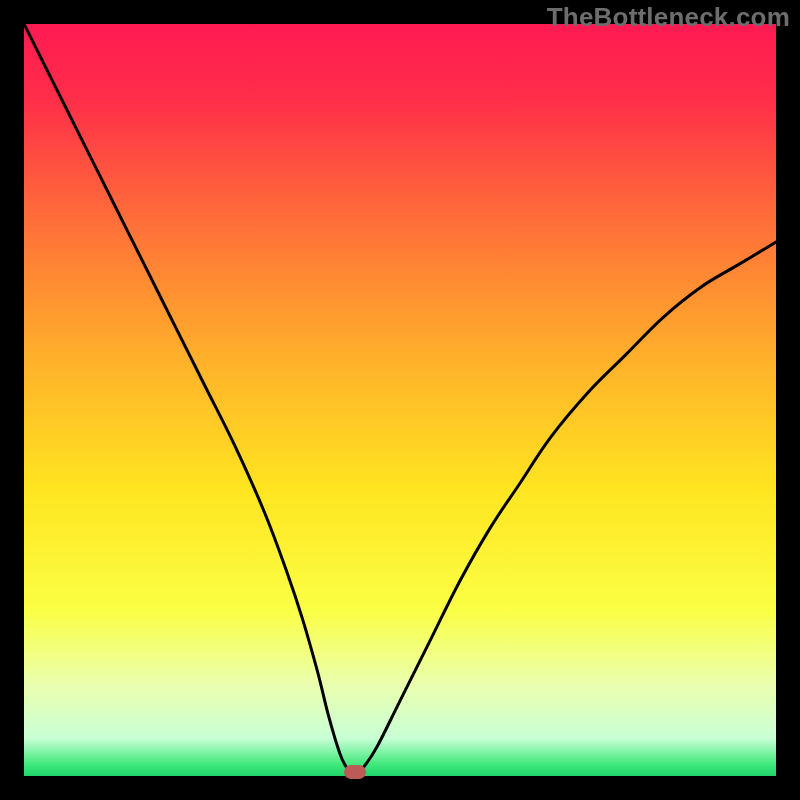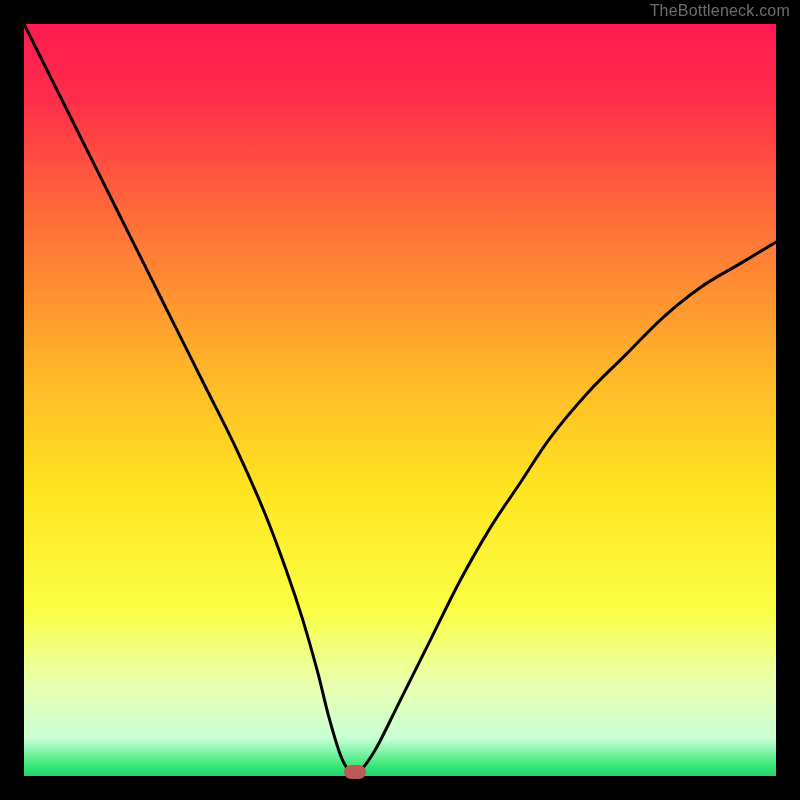--- a/index.html
+++ b/index.html
@@ -24,22 +24,22 @@
     left: 0;
     top: 0;
     width: 752px;
     height: 752px;
   }
   .watermark {
     position: absolute;
     top: 2px;
     right: 10px;
     color: #6d6d6d;
-    font-size: 16px;
-    font-weight: 400;
+    font-size: 26px;
+    font-weight: 700;
     letter-spacing: 0.2px;
   }
   .marker {
     position: absolute;
     width: 22px;
     height: 14px;
     border-radius: 7px;
     transform: translate(-50%, -50%);
   }
 </style>

